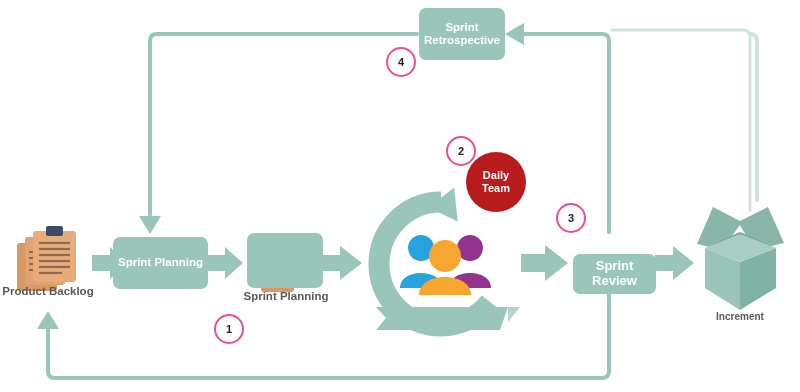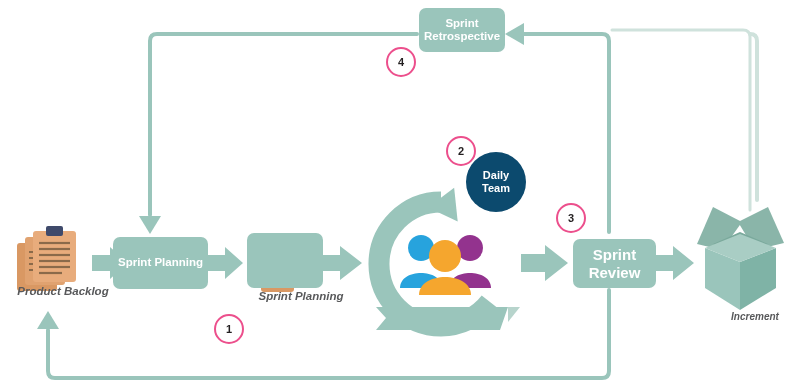--- a/index.html
+++ b/index.html
@@ -8,30 +8,30 @@
   svg.layer{position:absolute;left:0;top:0;width:800px;height:392px;}
   .node{position:absolute;}
 
   .teal-box{
     background:#9ac5bb;border-radius:7px;
     display:flex;align-items:center;justify-content:center;
     color:#ffffff;font-weight:bold;text-align:center;line-height:1.15;
   }
   .lbl-dark{
     position:absolute;color:#58595b;font-weight:bold;text-align:center;
-    width:100%;left:15px;font-style:italic;
+    width:100%;left:0;
   }
   .badge{
     position:absolute;width:26px;height:26px;border-radius:50%;
     border:2px solid #ec4f8c;background:#ffffff;
     display:flex;align-items:center;justify-content:center;
     color:#231f20;font-size:11px;font-weight:bold;
   }
   .circle-teal{
-    position:absolute;border-radius:50%;background:#0c4a6e;color:#fff;
+    position:absolute;border-radius:50%;background:#b91c1c;color:#fff;
     display:flex;align-items:center;justify-content:center;text-align:center;
     font-weight:bold;line-height:1.15;
   }
   .ribbon-text{
     position:absolute;color:#ffffff;font-weight:bold;text-align:center;
     width:100%;left:0;
   }
 </style>
 </head>
 <body>
@@ -173,25 +173,25 @@
   <div class="node" style="left:237px;top:290px;width:98px;">
     <div class="lbl-dark" style="position:relative;font-size:11.5px;">Sprint Planning</div>
   </div>
 
   <div class="circle-teal" style="left:466px;top:152px;width:60px;height:60px;font-size:11px;flex-direction:column;">
     <span>Daily</span>
     <span>Team</span>
   </div>
 
 
-  <div class="node teal-box" style="left:573px;top:239px;width:83px;height:49px;font-size:15px;">
+  <div class="node teal-box" style="left:573px;top:254px;width:83px;height:40px;font-size:13px;">
     <span>Sprint Review</span>
   </div>
 
-  <div class="node teal-box" style="left:419px;top:8px;width:86px;height:44px;font-size:11.5px;flex-direction:column;">
+  <div class="node teal-box" style="left:419px;top:8px;width:86px;height:52px;font-size:11.5px;flex-direction:column;">
     <span>Sprint</span>
     <span>Retrospective</span>
   </div>
 
   <div class="node" style="left:692px;top:311px;width:96px;">
     <div class="lbl-dark" style="position:relative;font-size:10px;">Increment</div>
   </div>
 
   <div class="badge" style="left:214px;top:314px;">
     <span>1</span>

